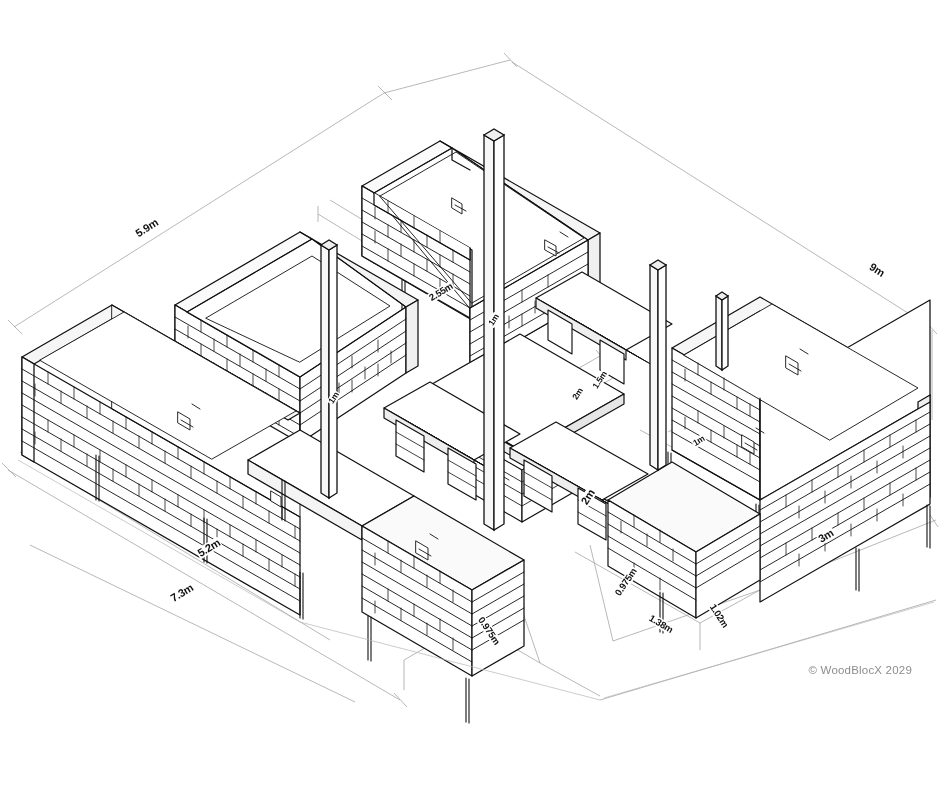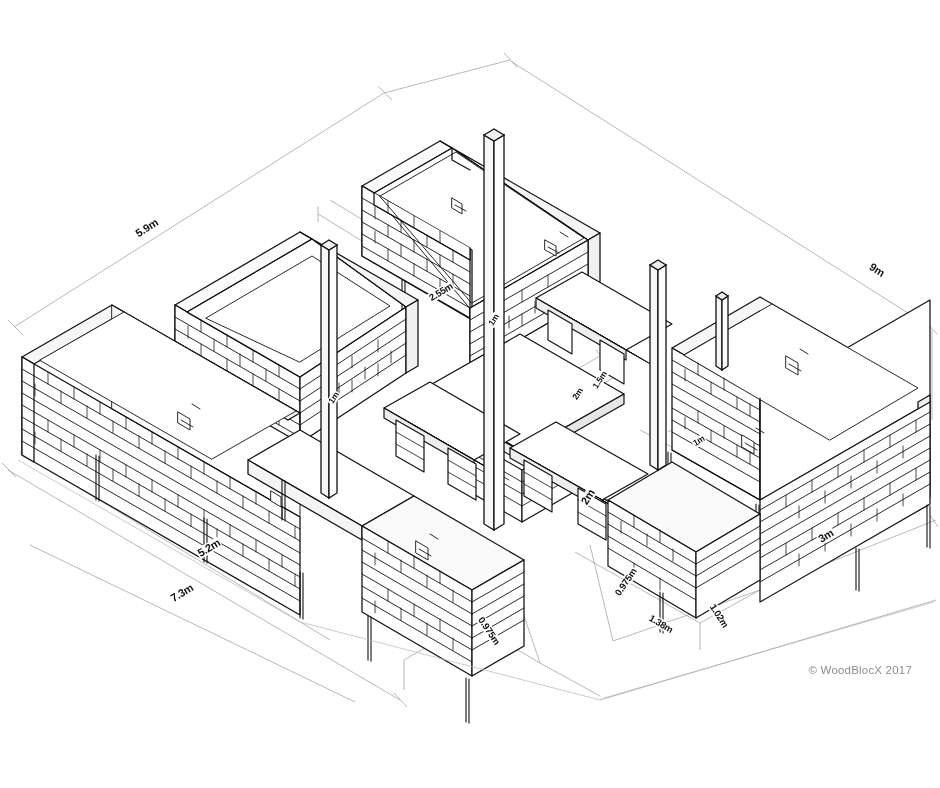--- a/index.html
+++ b/index.html
@@ -667,15 +667,15 @@
   <div class="dim-label tiny" style="left:494px; top:320px; transform:translate(-50%,-50%) rotate(-57deg);">1m</div>
 
   <div class="dim-label tiny" style="left:578px; top:394px; transform:translate(-50%,-50%) rotate(-57deg);">2m</div>
 
   <div class="dim-label tiny" style="left:600px; top:380px; transform:translate(-50%,-50%) rotate(-57deg);">1.5m</div>
 
   <div class="dim-label tiny" style="left:334px; top:398px; transform:translate(-50%,-50%) rotate(-57deg);">1m</div>
 
   <div class="dim-label tiny" style="left:699px; top:441px; transform:translate(-50%,-50%) rotate(-31deg);">1m</div>
 
-  <div id="copyright">© WoodBlocX 2017</div>
+  <div id="copyright">© WoodBlocX 2029</div>
 
 </div>
 
 </body></html>

